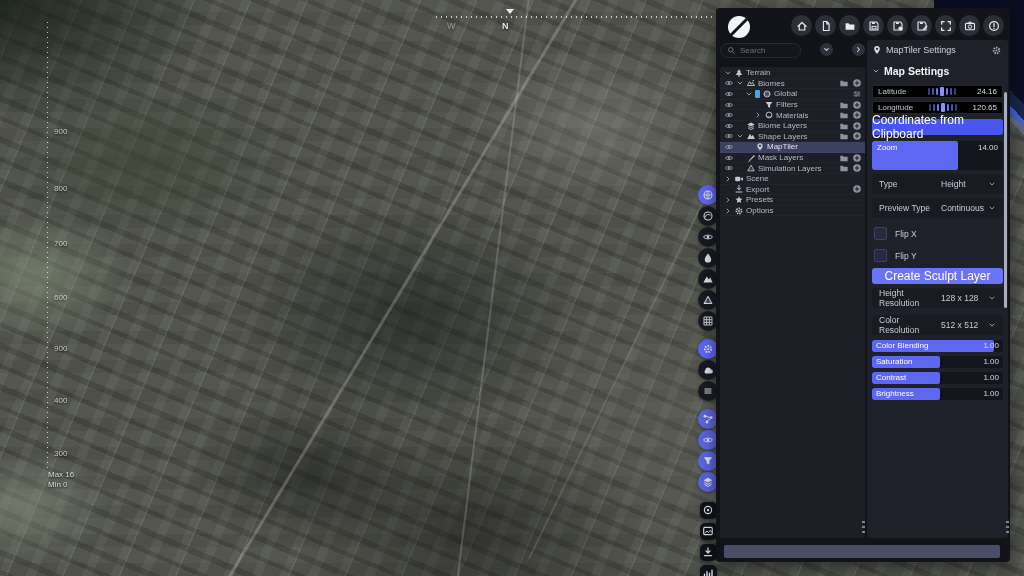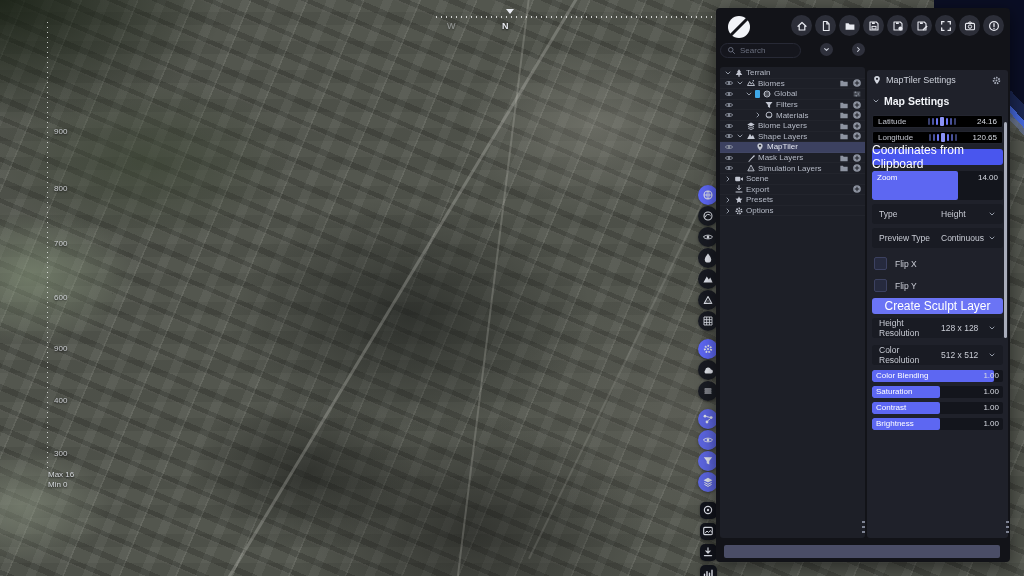--- a/index.html
+++ b/index.html
@@ -89,21 +89,21 @@
   .tree-row.selected { background:#3c4160; color:#e2e5ef; }
   .t-eye { width:12px; flex:none; display:flex; align-items:center; color:#9aa0ad; }
   .t-exp { width:10px; flex:none; display:flex; align-items:center; color:#9aa0ad; }
   .t-swatch { width:5px; height:8px; border-radius:1px; background:#3fa8e8; margin-right:2px; flex:none; }
   .t-ico { width:12px; flex:none; display:flex; align-items:center; color:#c3c7d2; }
   .t-label { flex:1; white-space:nowrap; overflow:hidden; }
   .t-right { display:flex; gap:3px; align-items:center; color:#8d93a0; flex:none; }
 
   
   .right-col { position:absolute; left:151px; top:32px; width:141px; bottom:24px;
-    background:#1f212a; border-radius:3px; padding:0 5px;margin-top:30px; }
+    background:#1f212a; border-radius:3px; padding:0 5px; }
   .sp-header { display:flex; align-items:center; height:20px; gap:4px; color:#cdd1da; font-size:9px; }
   .sp-header .grow { flex:1; }
   .gear-btn { width:13px; height:13px; border-radius:50%; color:#aab0bd;
     display:flex; align-items:center; justify-content:center; }
   .section-header { display:flex; align-items:center; gap:4px; height:22px; color:#f2f4f8;
     font-size:10.5px; font-weight:bold; }
   .section-header .chev { color:#9aa0ad; }
 
   .preview { position:relative; height:133px; border-radius:2px; overflow:hidden; background-color:#3fae2a;
     background-image:

